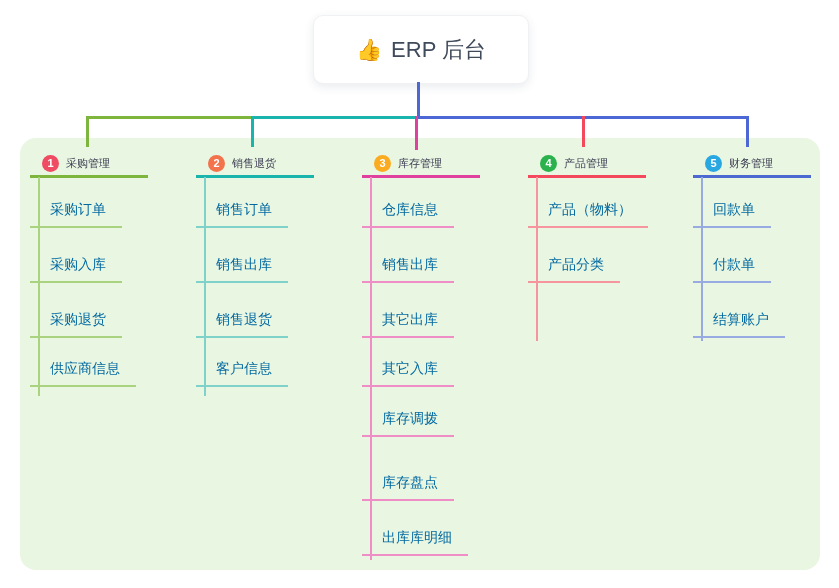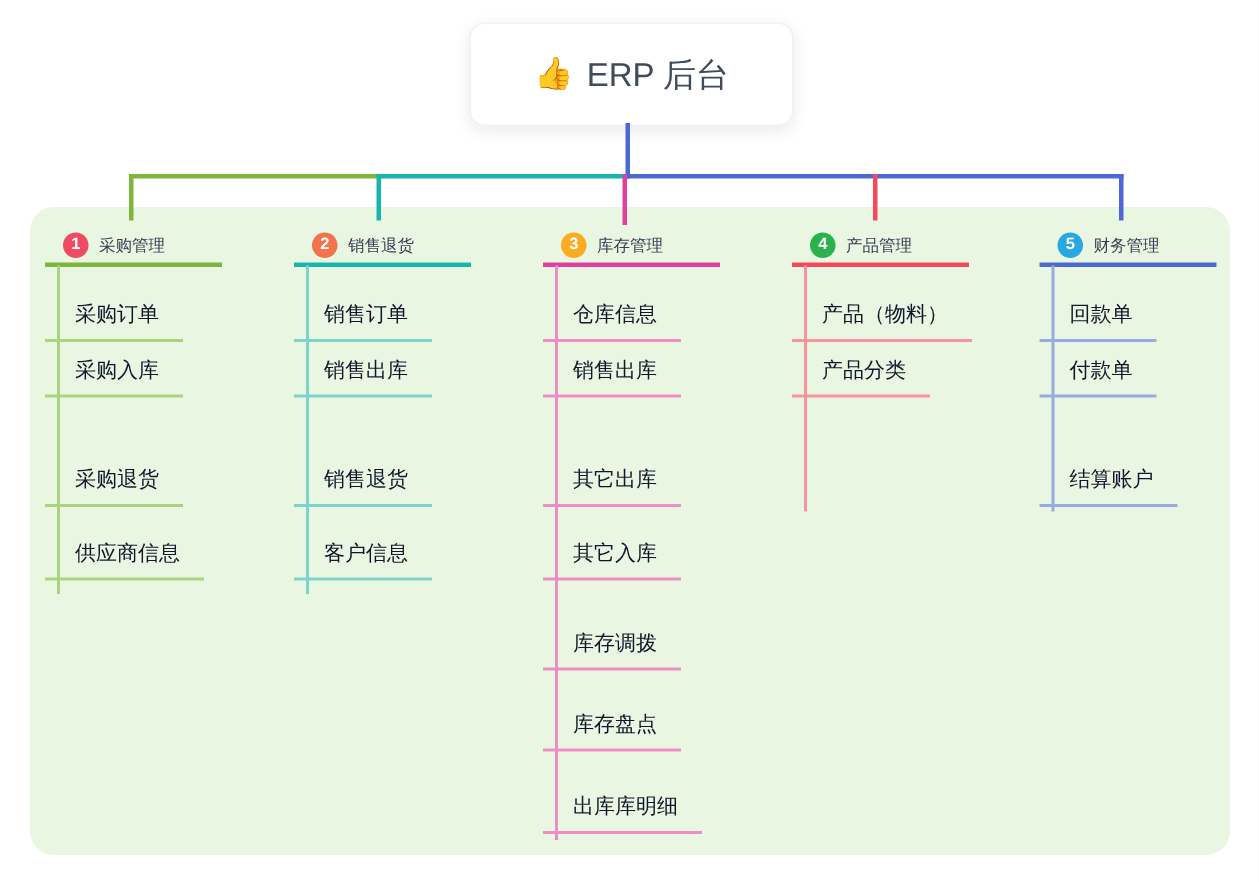--- a/index.html
+++ b/index.html
@@ -50,25 +50,25 @@
   .badge{
     width:17px;height:17px;border-radius:50%;background:var(--badge);
     color:#ffffff;font-size:11px;font-weight:600;line-height:17px;text-align:center;
     flex:0 0 17px;
   }
   .head-label{font-size:11px;font-weight:500;color:#3b3b50;white-space:nowrap;}
   .spine{position:absolute;left:8px;top:39px;width:2px;background:var(--sub);}
   .sub{
     position:absolute;display:inline-block;white-space:nowrap;
     padding:0 16px 7px 20px;border-bottom:2px solid var(--sub);
-    font-size:14px;color:#0f172a;
+    font-size:14px;color:#0369a1;
   }
   
-  .r0{top:63px;}.r1{top:100px;}.r2{top:173px;}.r3{top:222px;}
-  .r4{top:282px;}.r5{top:336px;}.r6{top:391px;}
+  .r0{top:63px;}.r1{top:118px;}.r2{top:173px;}.r3{top:222px;}
+  .r4{top:272px;}.r5{top:336px;}.r6{top:391px;}
   .s1 .spine{height:219px;}
   .s2 .spine{height:219px;}
   .s3 .spine{height:383px;}
   .s4 .spine{height:164px;}
   .s5 .spine{height:164px;}
 </style>
 </head>
 <body>
 
 <div class="stage">

